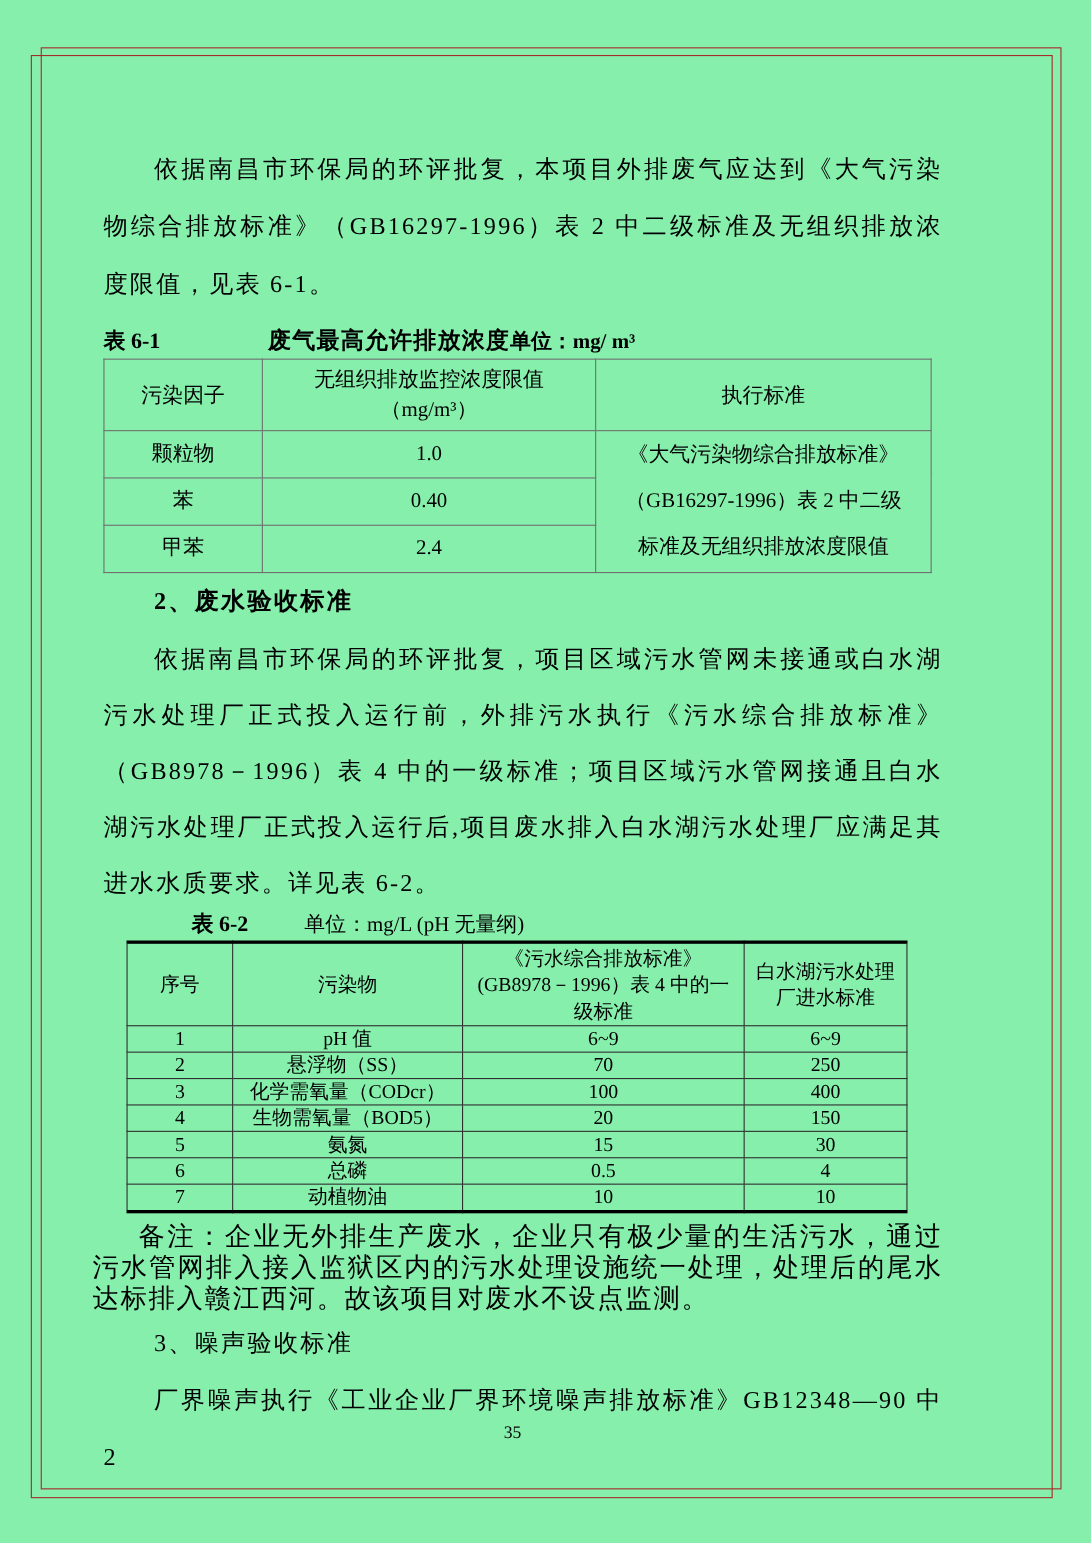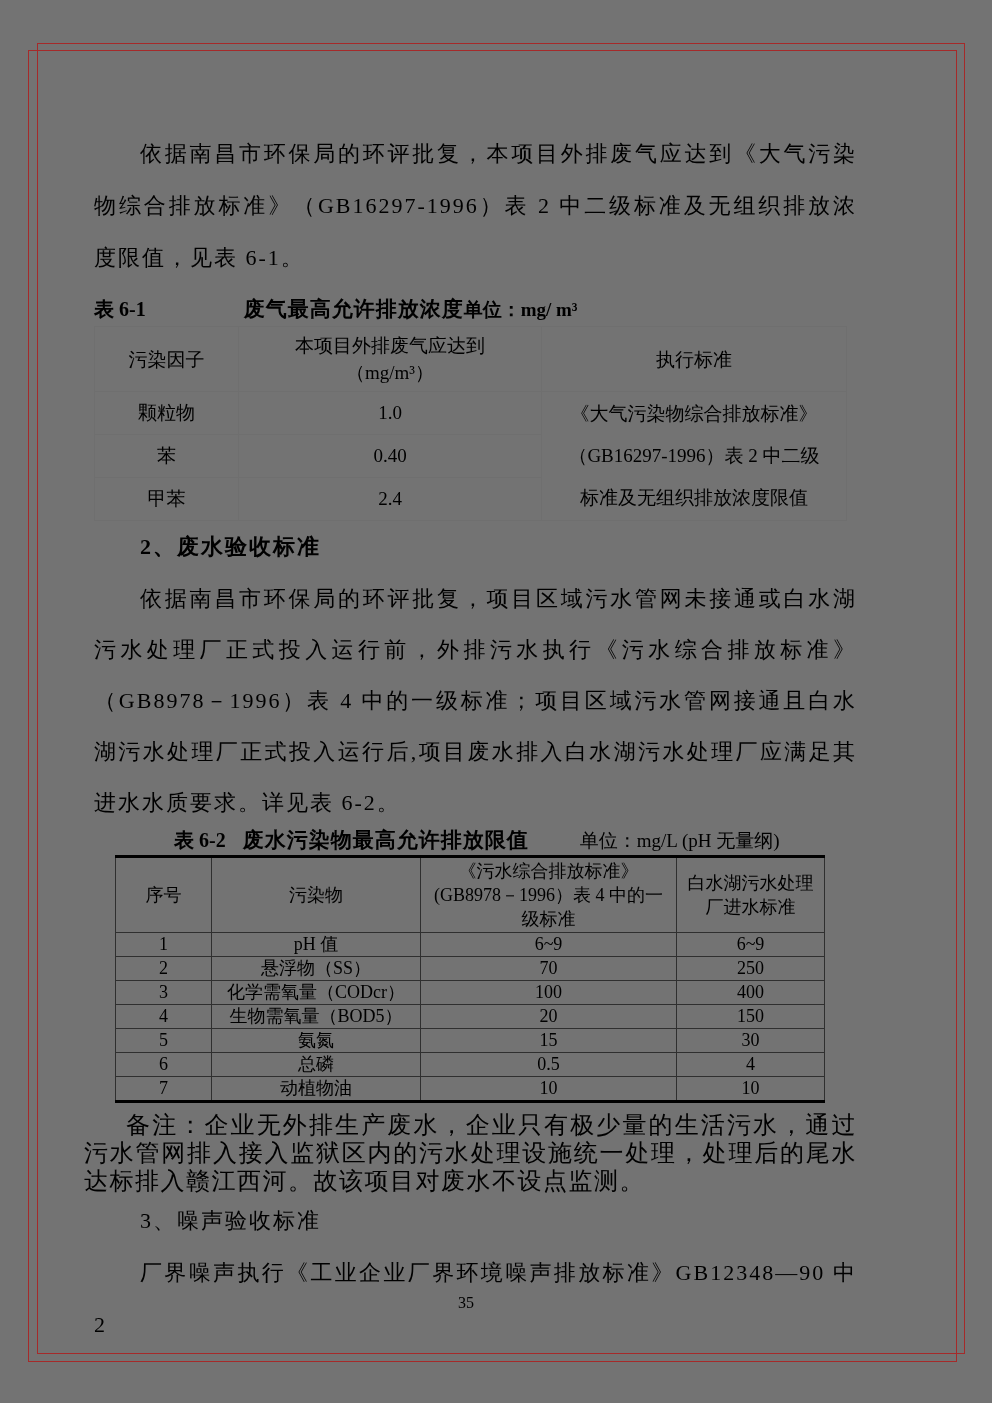--- a/index.html
+++ b/index.html
@@ -1,17 +1,17 @@
 <!DOCTYPE html>
 <html><head>
 <meta charset="utf-8">
 <style>
   html,body{margin:0;padding:0;background:#ffffff;}
   .page{
-    position:relative;width:992px;height:1403px;background:#737373;
+    position:relative;width:992px;height:1403px;background:#86efac;
     font-family:"Liberation Serif","DejaVu Serif",serif;color:#000;overflow:hidden;
   }
   
   .frame-a{position:absolute;left:37px;top:43px;width:926px;height:1309px;border:1px solid #a52a2a;}
   .frame-b{position:absolute;left:28px;top:50px;width:927px;height:1310px;border:1px solid #a52a2a;}
 
   .content{position:absolute;left:94px;top:128px;width:763px;}
 
   p.body{
     margin:0;font-size:22px;line-height:52px;text-align:justify;
@@ -84,21 +84,21 @@
     <table class="t1">
       <colgroup>
           <col style="width:144px">
           <col style="width:303px">
           <col style="width:305px">
         </colgroup>
       <tbody>
         <tr class="hd">
           <td>污染因子</td>
           <td>
-            <div>本项目外排废气应达到</div>
+            <div>无组织排放监控浓度限值</div>
             <div>（mg/m³）</div>
           </td>
           <td>执行标准</td>
         </tr>
         <tr class="rw">
           <td>颗粒物</td>
           <td>1.0</td>
           <td class="std" rowspan="3">《大气污染物综合排放标准》（GB16297-1996）表 2 中二级标准及无组织排放浓度限值</td>
         </tr>
         <tr class="rw">
@@ -111,21 +111,20 @@
         </tr>
       </tbody>
     </table>
 
     <p class="heading h2">2、废水验收标准</p>
 
     <p class="body p2">依据南昌市环保局的环评批复，项目区域污水管网未接通或白水湖污水处理厂正式投入运行前，外排污水执行《污水综合排放标准》（GB8978－1996）表 4 中的一级标准；项目区域污水管网接通且白水湖污水处理厂正式投入运行后,项目废水排入白水湖污水处理厂应满足其进水水质要求。详见表 6-2。</p>
 
     <div class="caption cap2">
       <span class="cap-label">表 6-2</span>
-      <span class="cap-title">废水污染物最高允许排放限值</span>
       <span class="cap-unit">单位：mg/L (pH 无量纲)</span>
     </div>
 
     <table class="t2">
       <colgroup>
           <col style="width:96px">
           <col style="width:209px">
           <col style="width:256px">
           <col style="width:148px">
         </colgroup>

